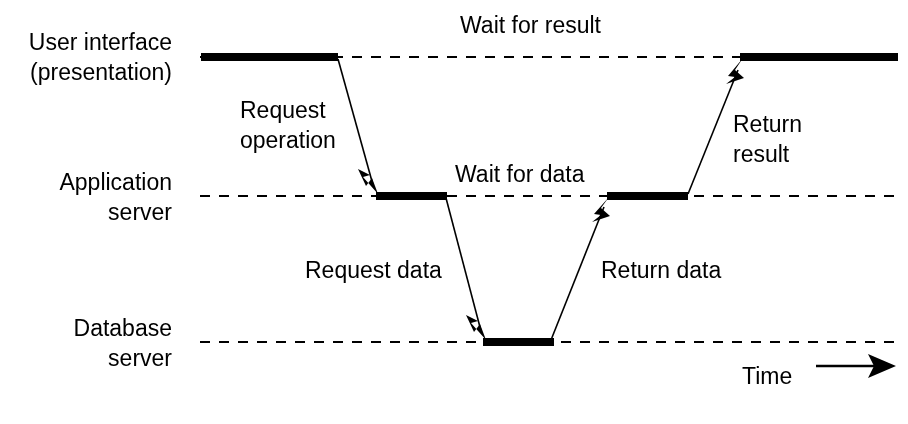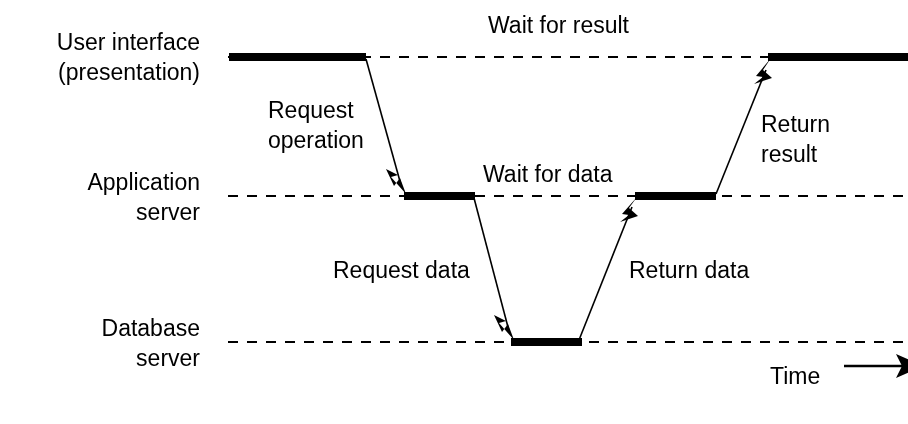--- a/index.html
+++ b/index.html
@@ -13,21 +13,20 @@
     height: 424px;
     overflow: hidden;
     font-family: "Liberation Sans", sans-serif;
     color: #000000;
   }
   #diagram-root {
     position: relative;
     width: 732px;
     height: 424px;
     background: #fef9c3;
-    margin-left: 28px;
   }
   svg#sequence-diagram {
     display: block;
     width: 908px;
     height: 424px;
     background: #ffffff;
   }
   text {
     font-family: "Liberation Sans", sans-serif;
     fill: #000000;

